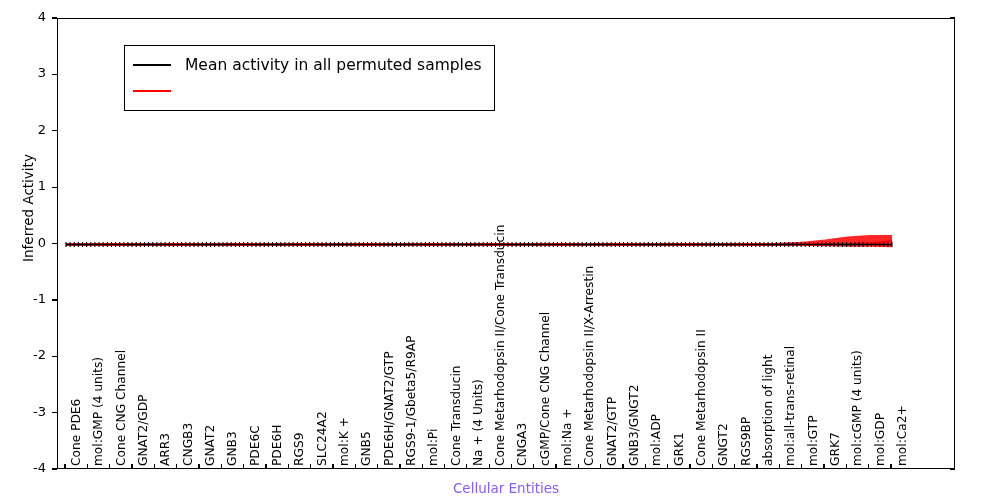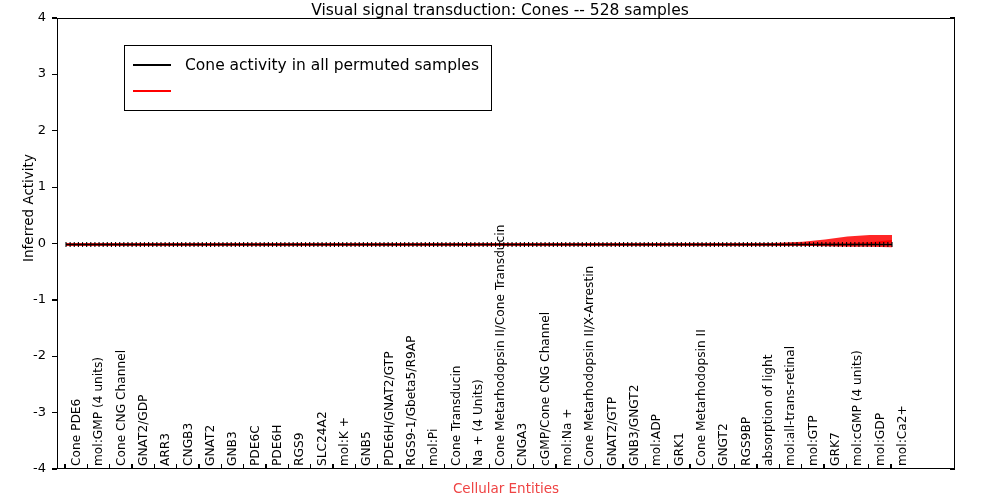--- a/index.html
+++ b/index.html
@@ -93,21 +93,21 @@
   }
 
   
   #x-axis-label {
     position: absolute;
     left: 57px;
     top: 480px;
     width: 898px;
     text-align: center;
     font-size: 13.5px;
-    color: #ef4444;
+    color: #8b5cf6;
     white-space: nowrap;
   }
   .xtick-group {
     position: absolute;
     top: 469px;
     height: 0;
     width: 0;
   }
   .xtick-mark {
     position: absolute;
@@ -168,21 +168,20 @@
     font-size: 15.5px;
     color: #000000;
     white-space: nowrap;
   }
 </style>
 </head>
 <body>
 
 <div id="figure">
 
-  <div id="chart-title">Visual signal transduction: Cones -- 528 samples</div>
 
   <div id="y-axis-label">Inferred Activity</div>
 
   <div id="y-ticks">
       <div class="ytick-group" style="top: 18px;">
         <span class="ytick-label">4</span>
         <span class="ytick-mark"></span>
         <span class="ytick-mark-right"></span>
       </div>
       <div class="ytick-group" style="top: 74.375px;">
@@ -435,21 +434,21 @@
             <line x1="825.74" x2="825.74" y1="223.1" y2="227.9" stroke="#000000" stroke-width="1.1"></line>
             <line x1="829.87" x2="829.87" y1="223.1" y2="227.9" stroke="#000000" stroke-width="1.1"></line>
             <line x1="834" x2="834" y1="223.1" y2="227.9" stroke="#000000" stroke-width="1.1"></line>
           </g>
         </svg>
     </div>
 
     <div id="legend">
       <div class="legend-row">
         <span class="legend-swatch" style="background: rgb(0, 0, 0);"></span>
-        <span class="legend-text">Cone activity in all permuted samples</span>
+        <span class="legend-text">Mean activity in all permuted samples</span>
       </div>
       <div class="legend-row">
         <span class="legend-swatch" style="background: rgb(255, 0, 0);"></span>
       </div>
     </div>
   </div>
 
   <div id="x-ticks">
       <div class="xtick-group" style="left: 65px;">
         <span class="xtick-mark"></span>

